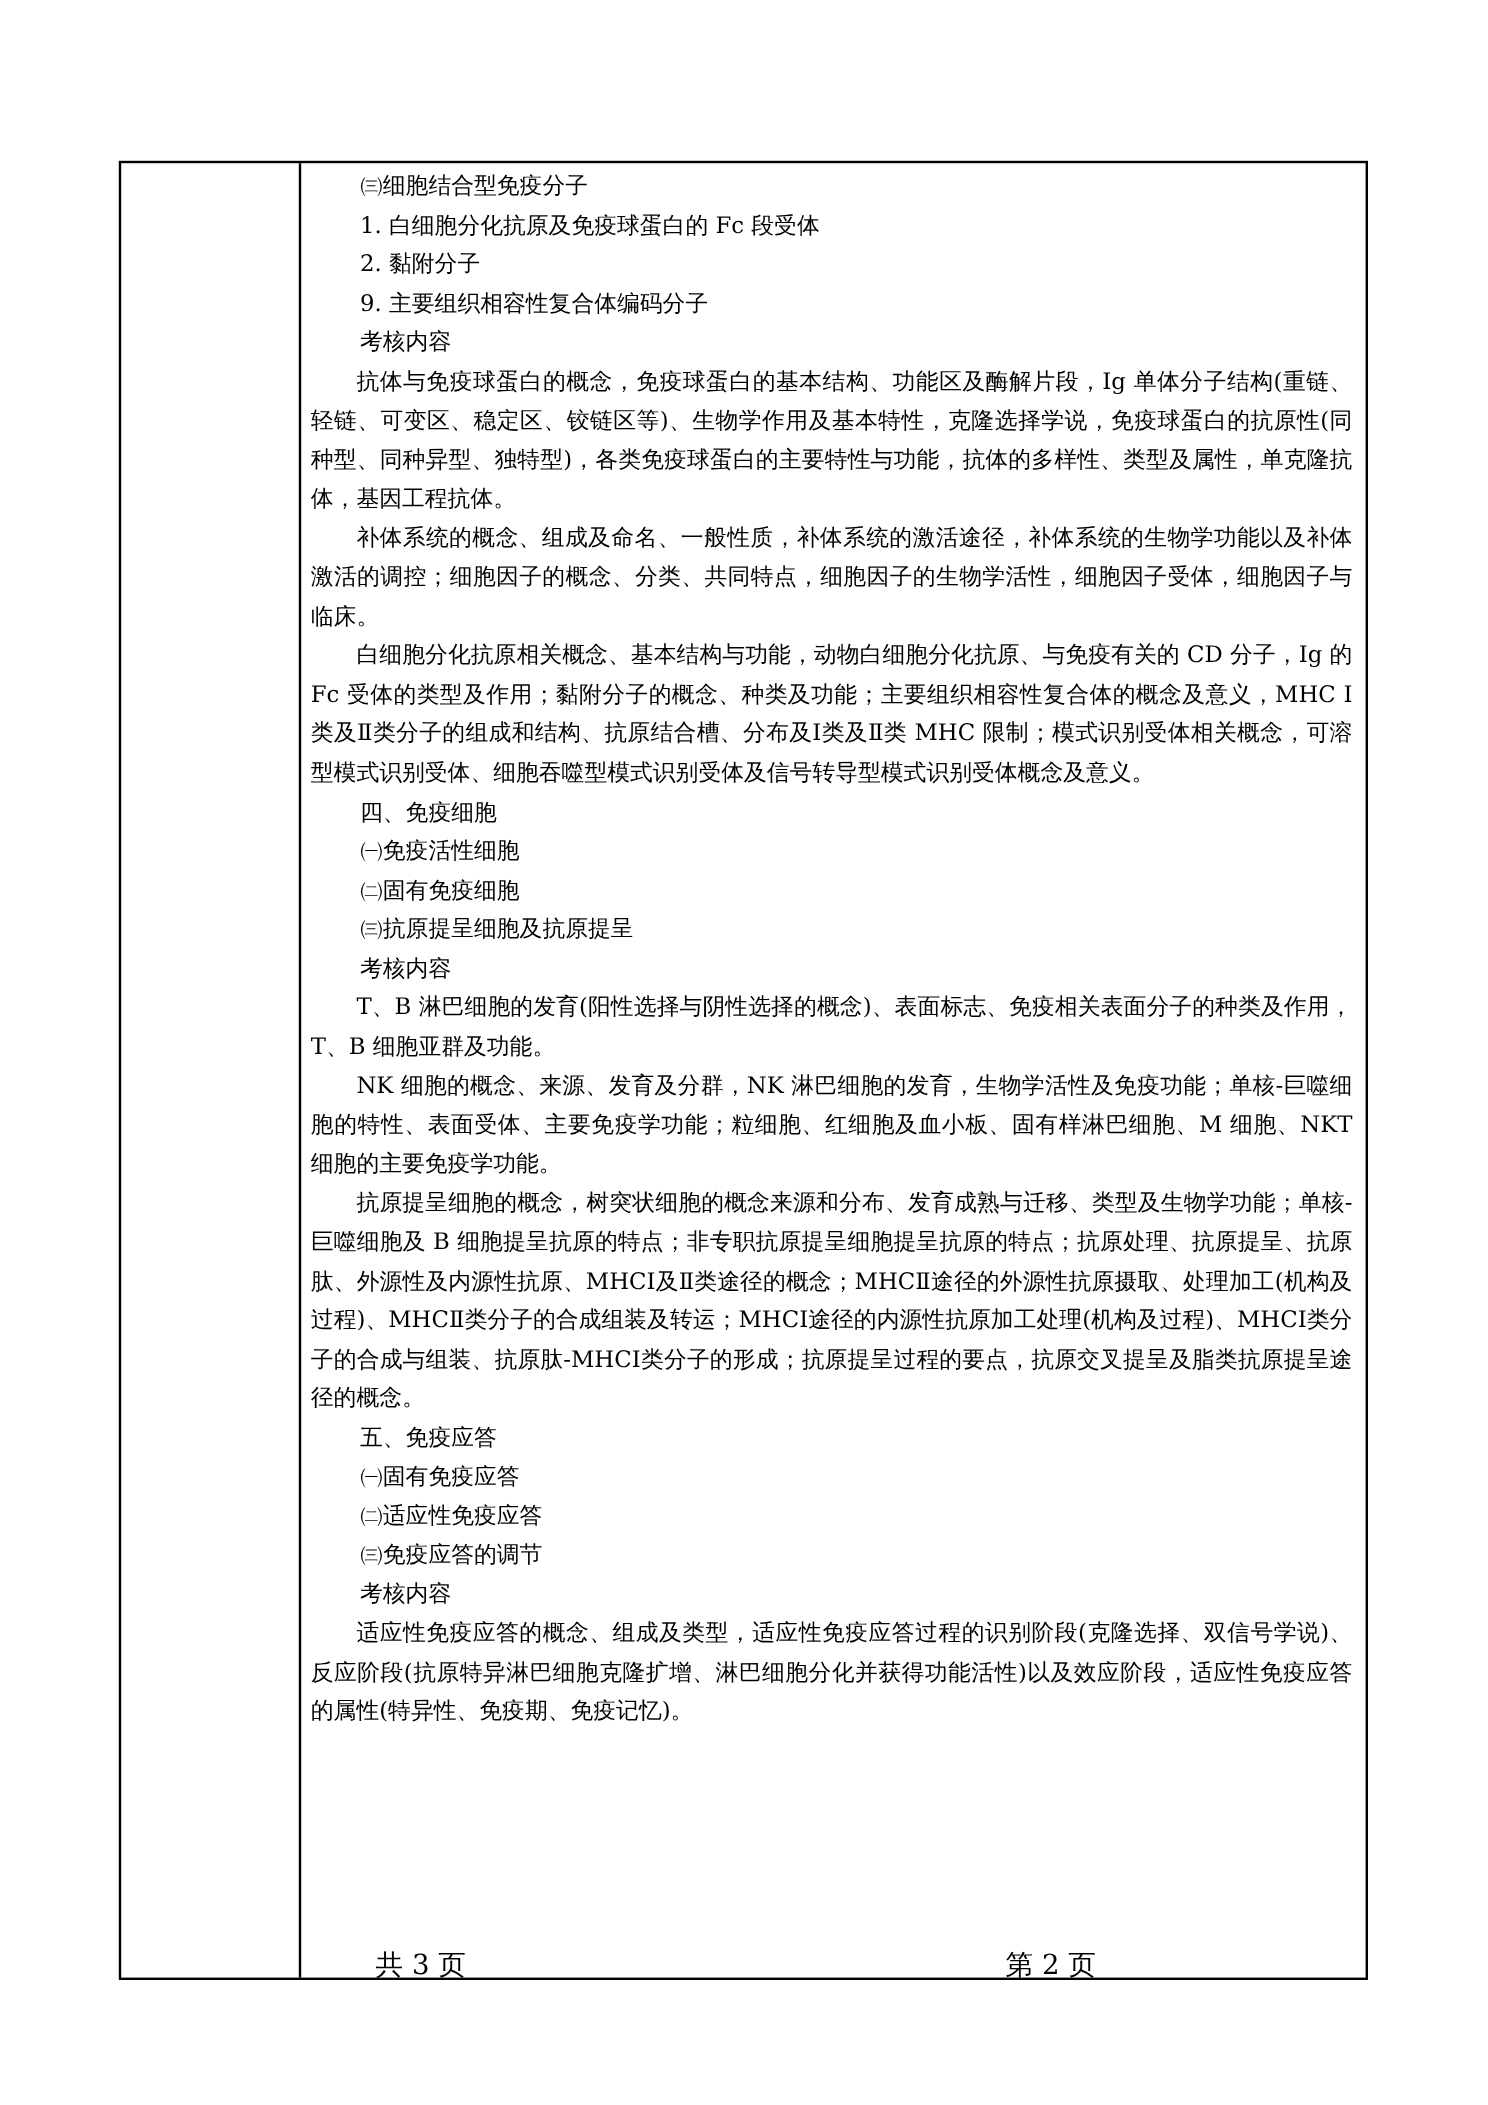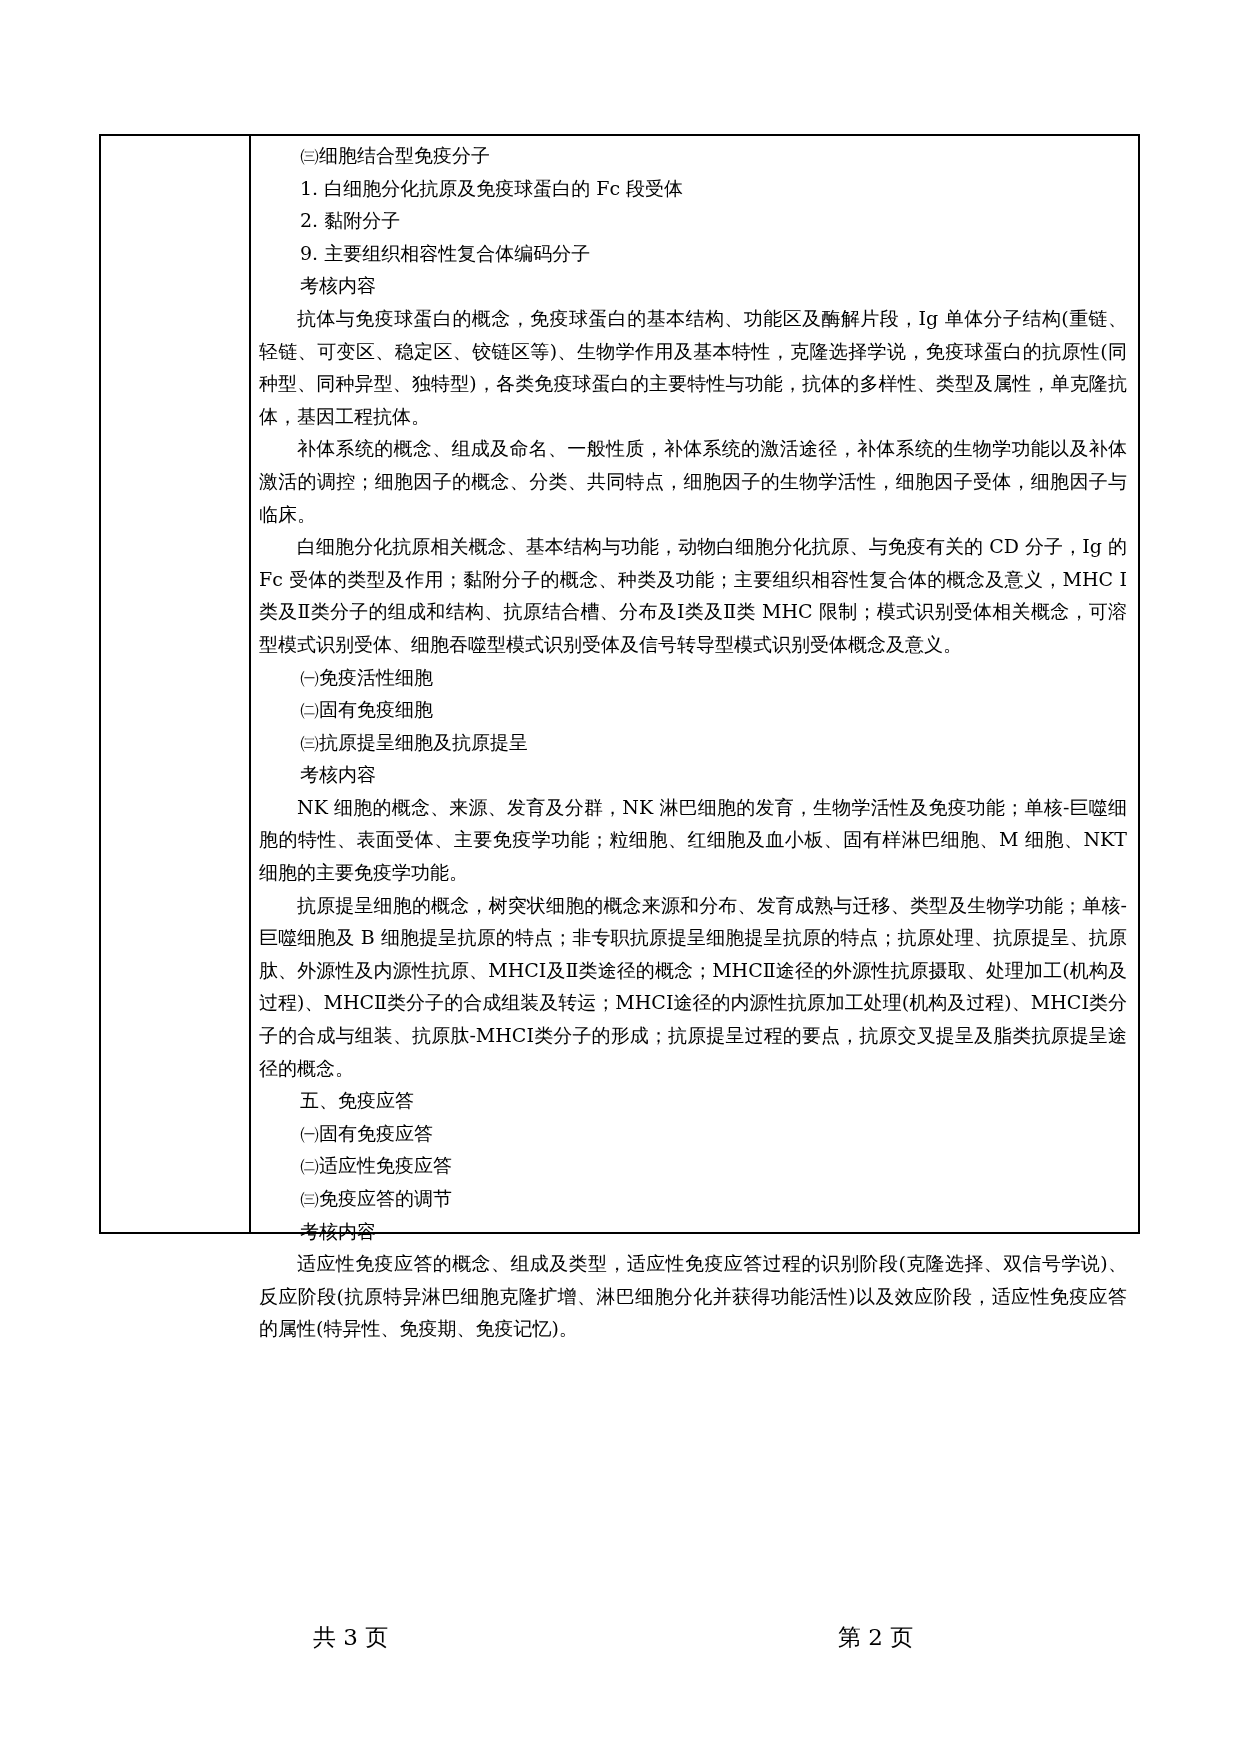--- a/index.html
+++ b/index.html
@@ -1,18 +1,18 @@
 <!DOCTYPE html>
 <html><head>
 <meta charset="utf-8">
 <style>
   html, body { margin: 0; padding: 0; background: #ffffff; }
   body { width: 1240px; height: 1754px; position: relative; overflow: hidden;
          font-family: "DejaVu Serif", "Liberation Serif", serif; color: #000; }
-  .table { position: absolute; left: 99px; top: 134px; width: 1041px; height: 1100px;
+  .table { position: absolute; left: 99px; top: 134px; width: 1041px; height: 1516px;
            border: 2.5px solid #000; box-sizing: border-box; }
   .left-col { position: absolute; left: 0; top: 0; bottom: 0; width: 148px;
               border-right: 2px solid #000; }
   .content { position: absolute; left: 158px; top: 3px; width: 868px; }
   .line { font-size: 19px; line-height: 32.6px; height: 32.6px; white-space: nowrap; }
   .para { font-size: 19px; line-height: 32.6px; text-align: justify; text-indent: 2em; }
   .indent { padding-left: 41px; }
   .bold { font-weight: normal; }
   .footer { position: absolute; top: 1622px; font-size: 23px; }
 </style>
@@ -24,24 +24,26 @@
   <div class="content">
     <div class="line indent">㈢细胞结合型免疫分子</div>
     <div class="line indent">1. 白细胞分化抗原及免疫球蛋白的 Fc 段受体</div>
     <div class="line indent">2. 黏附分子</div>
     <div class="line indent">9. 主要组织相容性复合体编码分子</div>
     <div class="line indent bold">考核内容</div>
     <div class="para">抗体与免疫球蛋白的概念，免疫球蛋白的基本结构、功能区及酶解片段，Ig 单体分子结构(重链、轻链、可变区、稳定区、铰链区等)、生物学作用及基本特性，克隆选择学说，免疫球蛋白的抗原性(同种型、同种异型、独特型)，各类免疫球蛋白的主要特性与功能，抗体的多样性、类型及属性，单克隆抗体，基因工程抗体。</div>
     <div class="para">补体系统的概念、组成及命名、一般性质，补体系统的激活途径，补体系统的生物学功能以及补体激活的调控；细胞因子的概念、分类、共同特点，细胞因子的生物学活性，细胞因子受体，细胞因子与临床。</div>
     <div class="para">白细胞分化抗原相关概念、基本结构与功能，动物白细胞分化抗原、与免疫有关的 CD 分子，Ig 的 Fc 受体的类型及作用；黏附分子的概念、种类及功能；主要组织相容性复合体的概念及意义，MHC Ⅰ类及Ⅱ类分子的组成和结构、抗原结合槽、分布及Ⅰ类及Ⅱ类 MHC 限制；模式识别受体相关概念，可溶型模式识别受体、细胞吞噬型模式识别受体及信号转导型模式识别受体概念及意义。</div>
 
+    <div class="line indent bold">四、免疫细胞</div>
     <div class="line indent">㈠免疫活性细胞</div>
     <div class="line indent">㈡固有免疫细胞</div>
     <div class="line indent">㈢抗原提呈细胞及抗原提呈</div>
     <div class="line indent bold">考核内容</div>
+    <div class="para">T、B 淋巴细胞的发育(阳性选择与阴性选择的概念)、表面标志、免疫相关表面分子的种类及作用，T、B 细胞亚群及功能。</div>
     <div class="para">NK 细胞的概念、来源、发育及分群，NK 淋巴细胞的发育，生物学活性及免疫功能；单核-巨噬细胞的特性、表面受体、主要免疫学功能；粒细胞、红细胞及血小板、固有样淋巴细胞、M 细胞、NKT 细胞的主要免疫学功能。</div>
     <div class="para">抗原提呈细胞的概念，树突状细胞的概念来源和分布、发育成熟与迁移、类型及生物学功能；单核-巨噬细胞及 B 细胞提呈抗原的特点；非专职抗原提呈细胞提呈抗原的特点；抗原处理、抗原提呈、抗原肽、外源性及内源性抗原、MHCⅠ及Ⅱ类途径的概念；MHCⅡ途径的外源性抗原摄取、处理加工(机构及过程)、MHCⅡ类分子的合成组装及转运；MHCⅠ途径的内源性抗原加工处理(机构及过程)、MHCⅠ类分子的合成与组装、抗原肽-MHCⅠ类分子的形成；抗原提呈过程的要点，抗原交叉提呈及脂类抗原提呈途径的概念。</div>
 
     <div class="line indent bold">五、免疫应答</div>
     <div class="line indent">㈠固有免疫应答</div>
     <div class="line indent">㈡适应性免疫应答</div>
     <div class="line indent">㈢免疫应答的调节</div>
     <div class="line indent bold">考核内容</div>
     <div class="para">适应性免疫应答的概念、组成及类型，适应性免疫应答过程的识别阶段(克隆选择、双信号学说)、反应阶段(抗原特异淋巴细胞克隆扩增、淋巴细胞分化并获得功能活性)以及效应阶段，适应性免疫应答的属性(特异性、免疫期、免疫记忆)。</div>
   </div>

